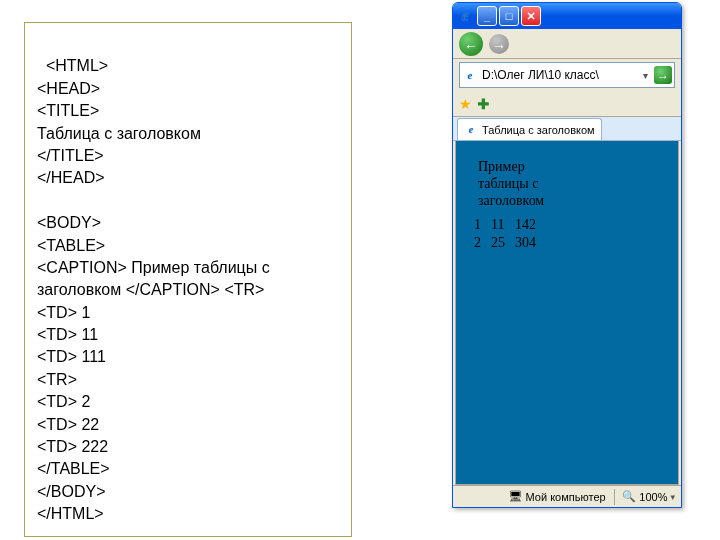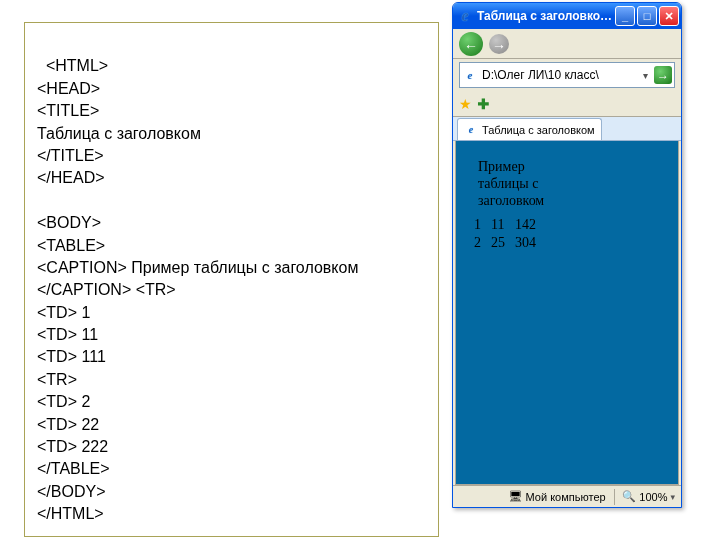--- a/index.html
+++ b/index.html
@@ -8,21 +8,21 @@
     height: 540px;
     background: #fff;
     font-family: Arial, sans-serif;
     position: relative;
     overflow: hidden;
   }
   .code-panel {
     position: absolute;
     left: 24px;
     top: 22px;
-    width: 415px;
+    width: 328px;
     border: 1px solid #a9a357;
     padding: 10px 12px;
     font-size: 16px;
     line-height: 1.4;
     white-space: pre-wrap;
     font-family: Arial, sans-serif;
   }
   
   .browser-window {
     position: absolute;
@@ -244,21 +244,20 @@
 &lt;/TABLE&gt;
 &lt;/BODY&gt;
 &lt;/HTML&gt;</span>
 </div>
 
 <div class="browser-window">
   <div class="titlebar">
     <span class="ie-icon">
         <span class="e-icon">e</span>
       </span>
-    <span class="title-text">Таблица с заголовко…</span>
     <div class="win-btns">
       <div class="win-btn min">
           <span>_</span>
         </div>
       <div class="win-btn max">
           <span>□</span>
         </div>
       <div class="win-btn close">
           <span>✕</span>
         </div>

